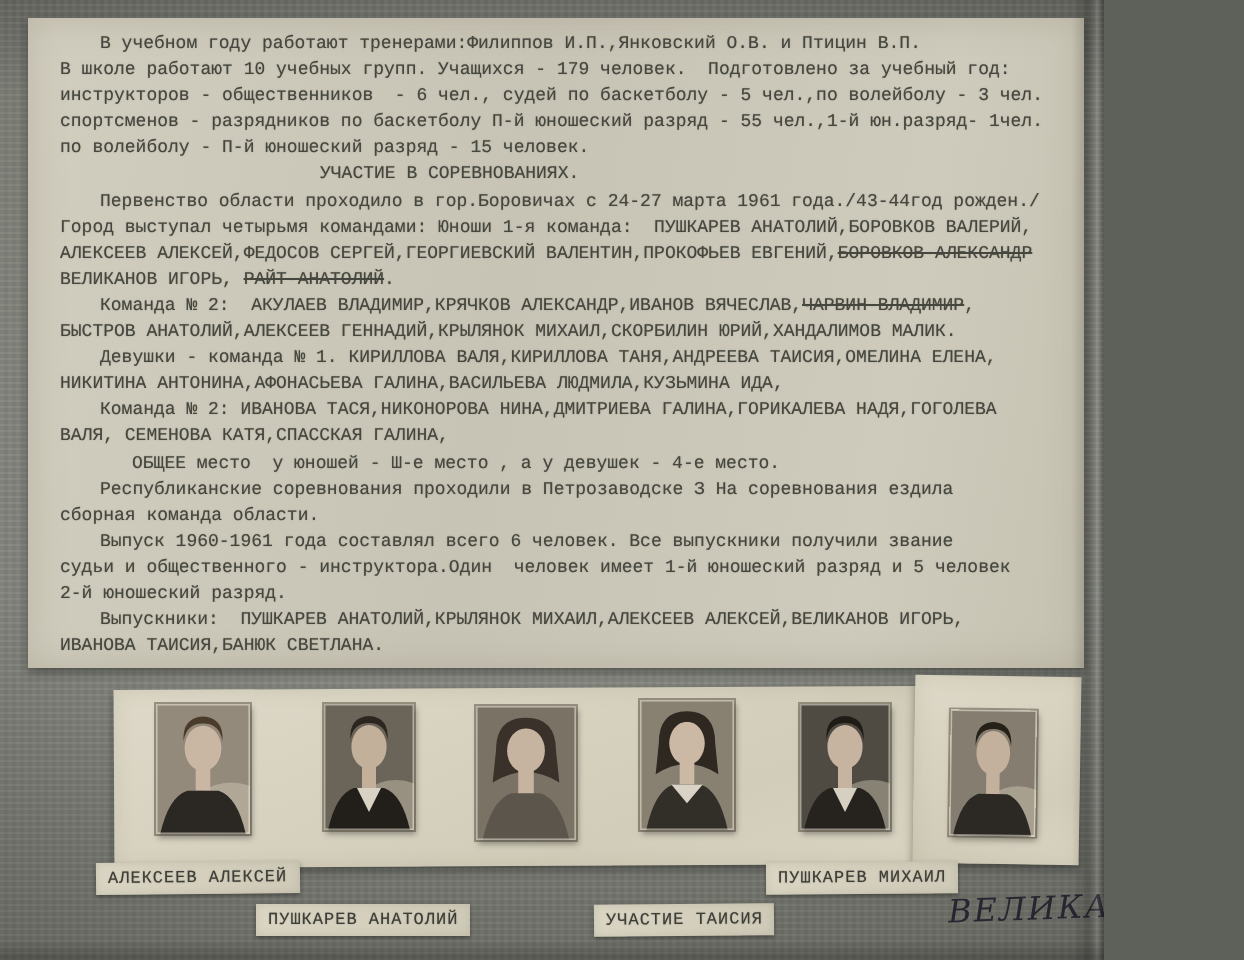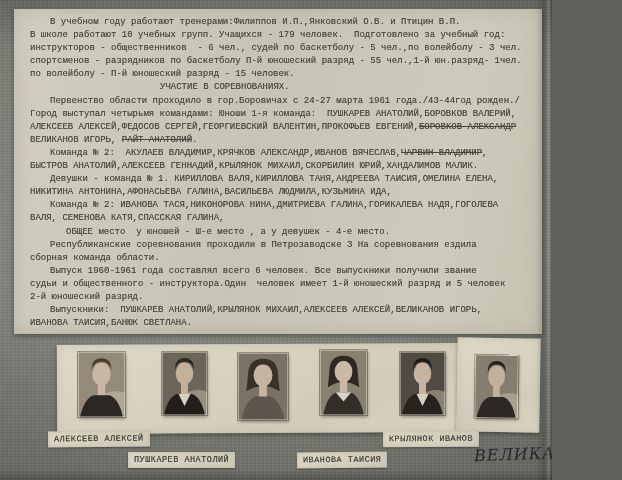--- a/index.html
+++ b/index.html
@@ -156,20 +156,20 @@
         <rect x="19" y="29" width="7" height="13" fill="#c3b19d"></rect>
         <path d="M2 63 Q6 45 15 42 L30 42 Q39 45 43 63 Z" fill="#2c2823"></path>
         <ellipse cx="22.5" cy="21.5" rx="8.8" ry="11" fill="#c3b19d"></ellipse>
         <path d="M13.2 18 Q12.5 6.5 22.5 6 Q32.5 6.5 31.8 18 Q30.5 9.5 22.5 9.5 Q14.5 9.5 13.2 18 Z" fill="#262118"></path>
         <rect width="45" height="63" fill="none" stroke="rgba(250,246,232,0.5)" stroke-width="1.5"></rect>
       </svg>
     </div>
 
   <div class="slip l1">АЛЕКСЕЕВ АЛЕКСЕЙ</div>
   <div class="slip l2">ПУШКАРЕВ АНАТОЛИЙ</div>
-  <div class="slip l4">ИВАНОВА ТАИСИЯ</div>
-  <div class="slip l5">КРЫЛЯНОК ИВАНОВ</div>
+  <div class="slip l4">УЧАСТИЕ ТАИСИЯ</div>
+  <div class="slip l5">ПУШКАРЕВ МИХАИЛ</div>
 
   <div class="handwritten">ВЕЛИКАНОВ Игорь</div>
 
   <div class="page-edge"></div>
   <div class="page-bottom"></div>
 </div>
 
 </body></html>

